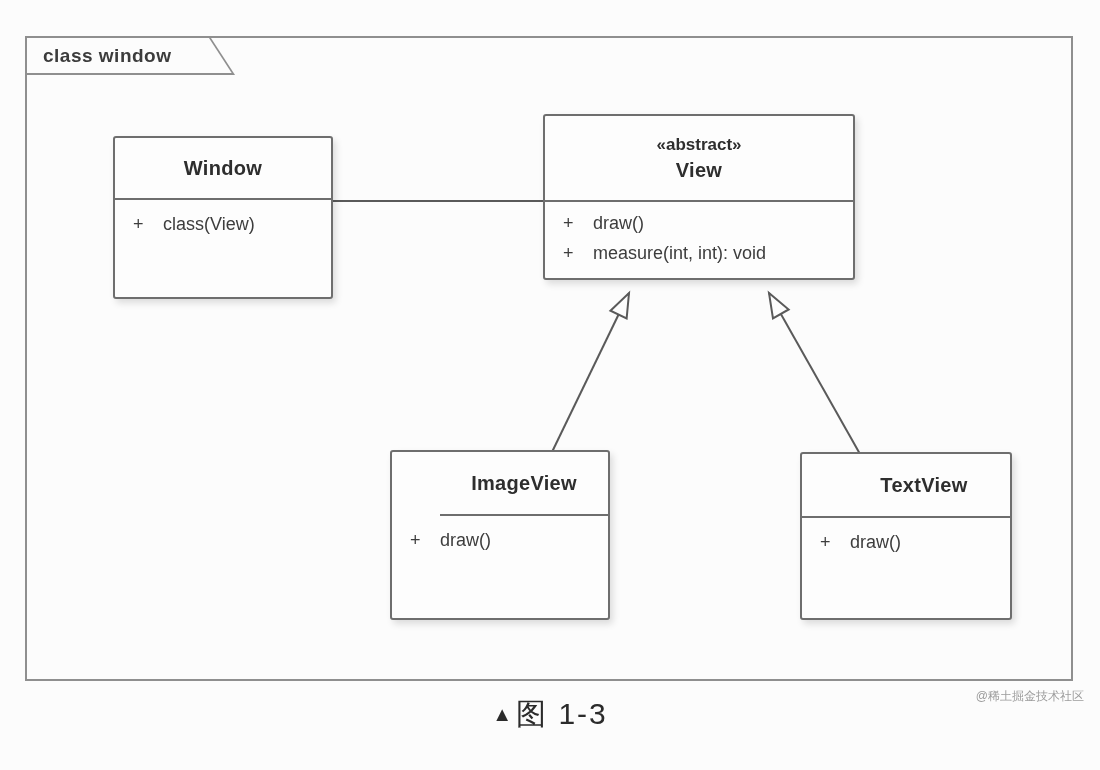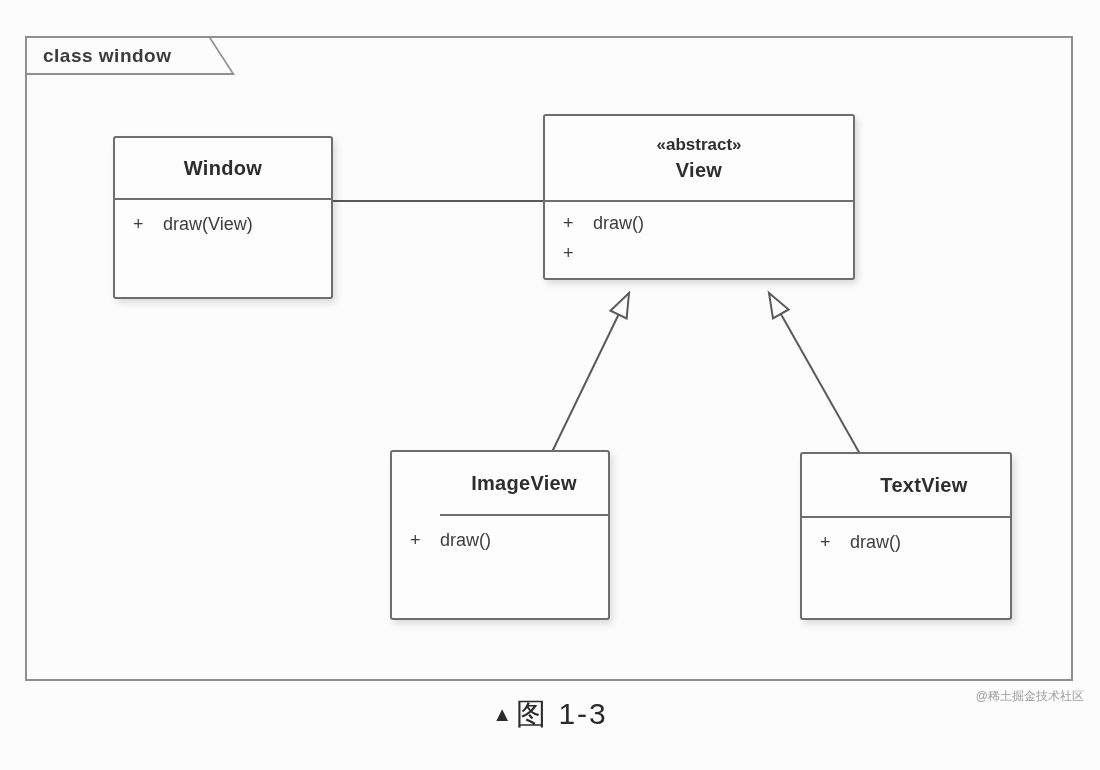--- a/index.html
+++ b/index.html
@@ -145,37 +145,38 @@
     <line x1="860" y1="454" x2="769" y2="293" stroke="#5a5a5a" stroke-width="2" marker-end="url(#hollow-tri)"></line>
   </svg>
 
   <div class="uml-class" id="class-window">
     <div class="class-header">
       <div class="class-name">Window</div>
     </div>
     <div class="class-members">
       <div class="member">
         <span class="vis">+</span>
-        <span class="sig">draw(View)</span>
+        <span class="sig">class(View)</span>
       </div>
     </div>
   </div>
 
   <div class="uml-class" id="class-view">
     <div class="class-header">
       <div class="stereotype">«abstract»</div>
       <div class="class-name">View</div>
     </div>
     <div class="class-members">
       <div class="member">
         <span class="vis">+</span>
         <span class="sig">draw()</span>
       </div>
       <div class="member">
         <span class="vis">+</span>
+        <span class="sig">measure(int, int): void</span>
       </div>
     </div>
   </div>
 
   <div class="uml-class" id="class-imageview">
     <div class="class-header">
       <div class="class-name">ImageView</div>
     </div>
     <div class="class-members">
       <div class="member">

